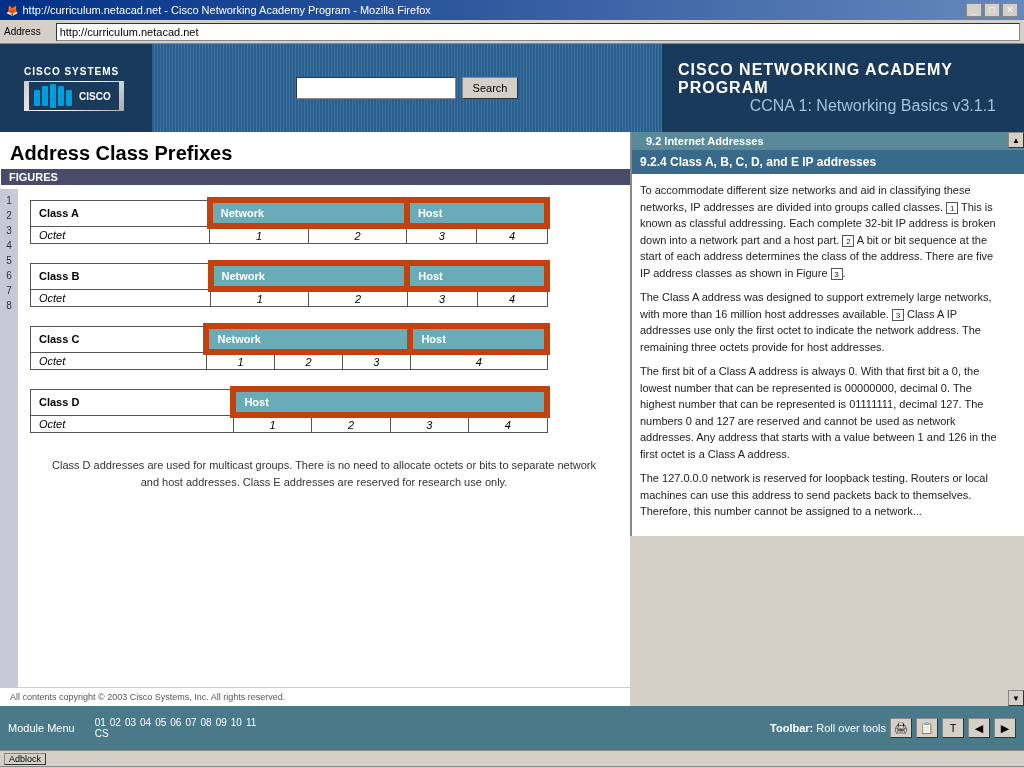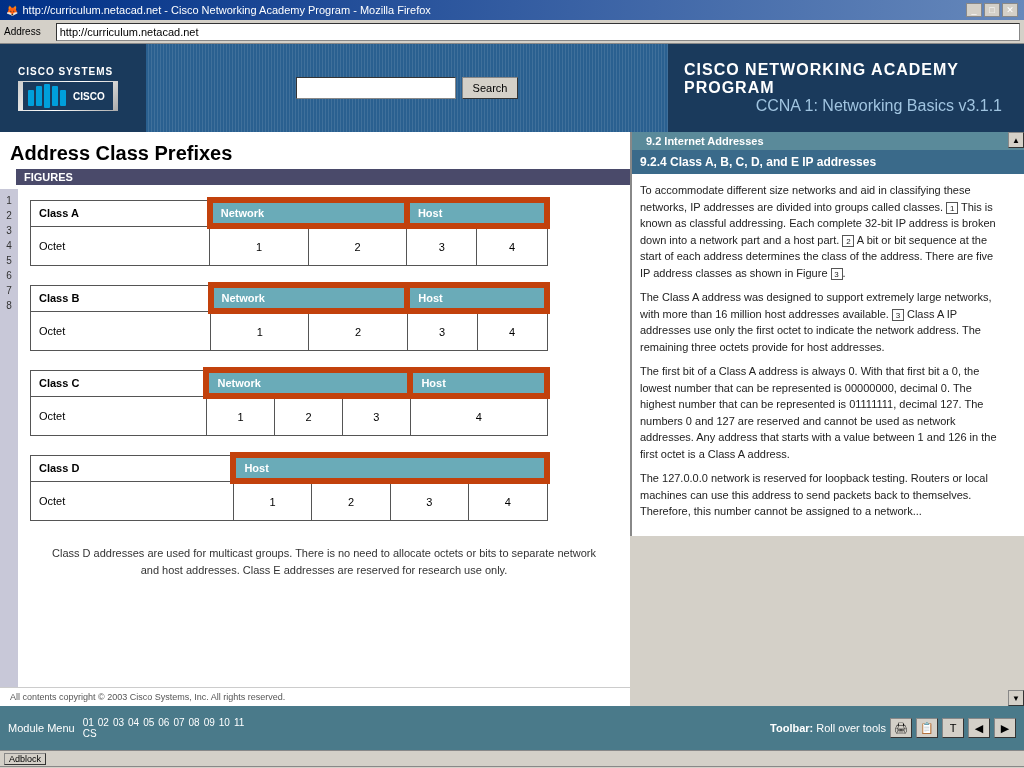--- a/index.html
+++ b/index.html
@@ -45,21 +45,21 @@
       padding: 1px 3px;
       height: 18px;
     }
 
     
     .site-header {
       background: #1a3a5c;
       display: flex;
       align-items: center;
       height: 88px;
-      padding: 6px;
+      padding: 12px;
     }
     .cisco-logo {
       width: 140px;
       height: 88px;
       background: #1a3a5c;
       display: flex;
       flex-direction: column;
       align-items: flex-start;
       justify-content: center;
       padding: 8px 12px;
@@ -166,21 +166,21 @@
       font-weight: bold;
       color: #000;
       font-family: Arial, sans-serif;
     }
     .figures-bar {
       background: #4a4a6a;
       color: white;
       font-size: 11px;
       font-weight: bold;
       padding: 2px 8px;
-      margin: 0 0 4px 16px;
+      margin: 0 0 4px 1px;
     }
 
     
     .left-content {
       display: flex;
       flex: 1;
       overflow: hidden;
     }
     .figures-sidebar {
       width: 18px;
@@ -217,23 +217,24 @@
       background: #6aabb8;
       color: white;
       border: 6px solid #c2410c;
       padding: 4px 8px;
       font-size: 11px;
       text-align: left;
     }
     .ip-table td {
       background: white;
       border: 1px solid #555;
-      padding: 12px 8px;
+      padding: 1px 8px;
       font-size: 11px;
       text-align: center;
+      font-style: italic;
     }
     .ip-table td.label-cell {
       text-align: left;
     }
     .class-header {
       background: white !important;
       color: black !important;
       font-weight: bold;
     }
 
@@ -546,21 +547,21 @@
           <p>The 127.0.0.0 network is reserved for loopback testing. Routers or local machines can use this address to send packets back to themselves. Therefore, this number cannot be assigned to a network...</p>
         </div>
       </div>
 
       <div class="scroll-arrow" style="position:absolute;right:0;bottom:0;z-index:10;width:16px;height:16px;background:#d4d0c8;border:1px outset #888;display:flex;align-items:center;justify-content:center;font-size:8px;cursor:pointer;">▼</div>
     </div>
 
   </div>
 
   <div class="bottom-toolbar">
-    <div style="display:flex;align-items:center;gap:8px;">
+    <div style="display:flex;align-items:center;gap:20px;">
       <span class="module-menu">Module Menu</span>
       <div class="module-links">
         <div class="module-link-row">
           <span class="module-link">01</span>
           <span class="module-link">02</span>
           <span class="module-link">03</span>
           <span class="module-link">04</span>
           <span class="module-link">05</span>
           <span class="module-link">06</span>
           <span class="module-link">07</span>

